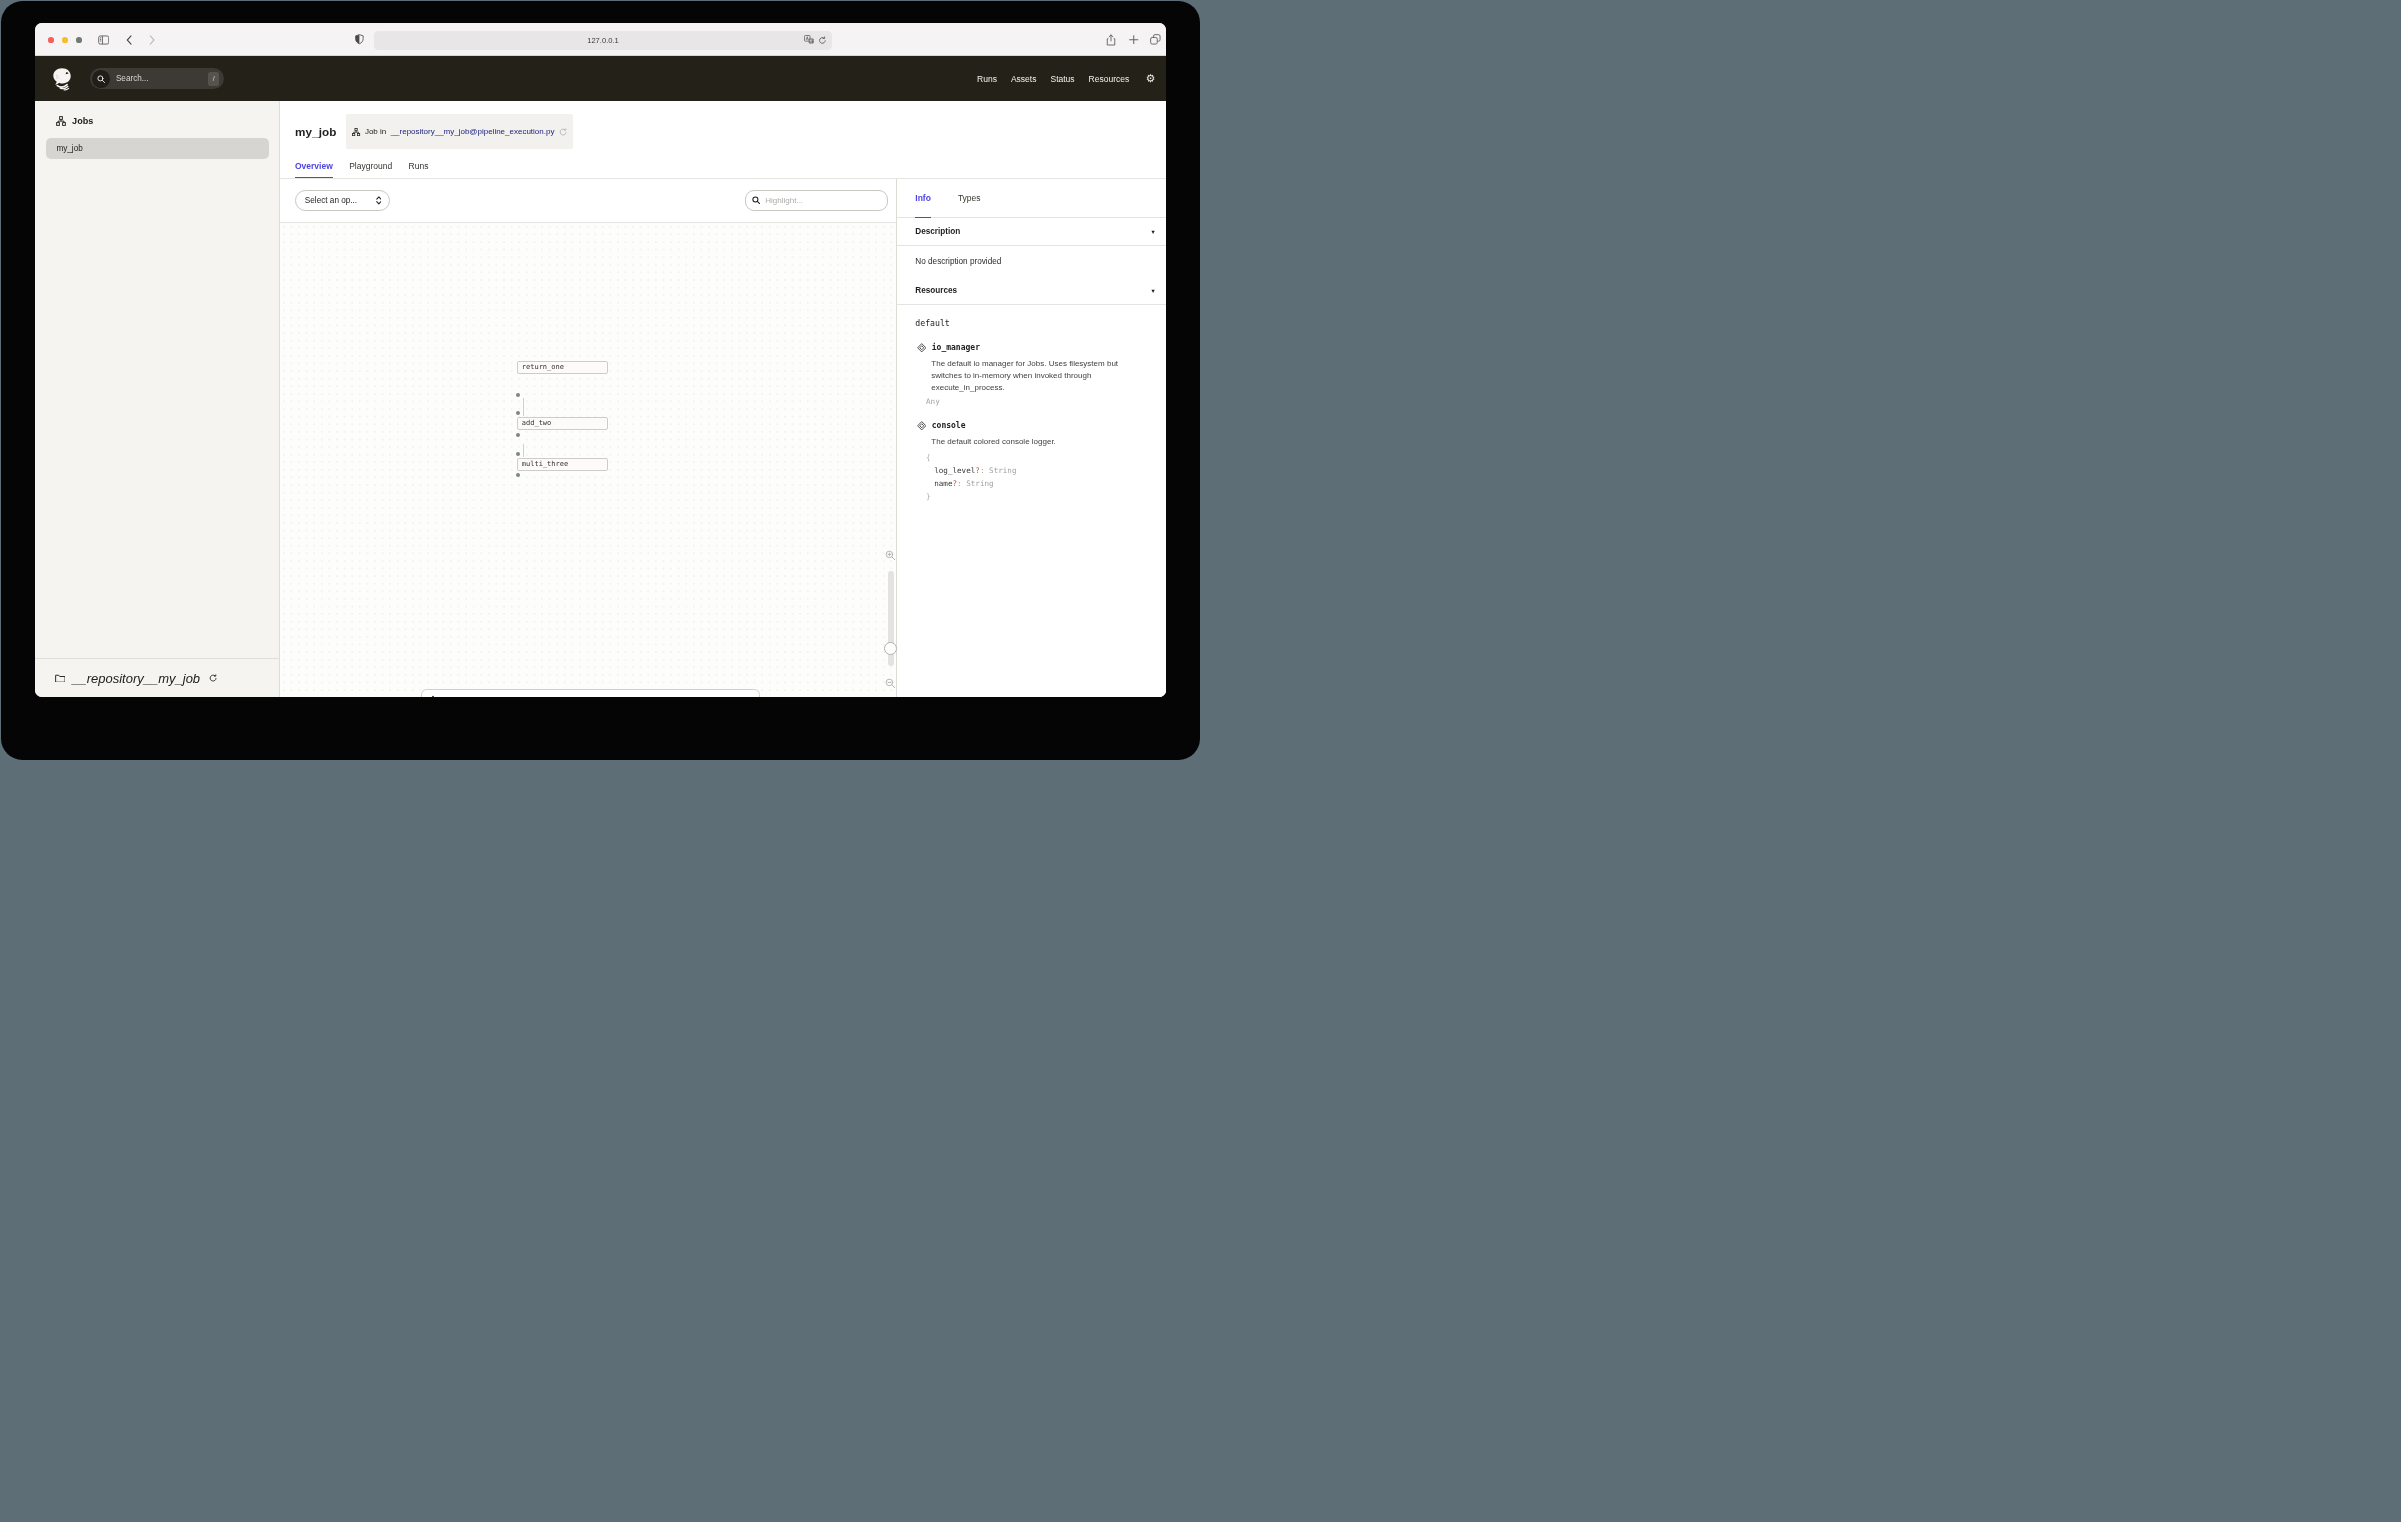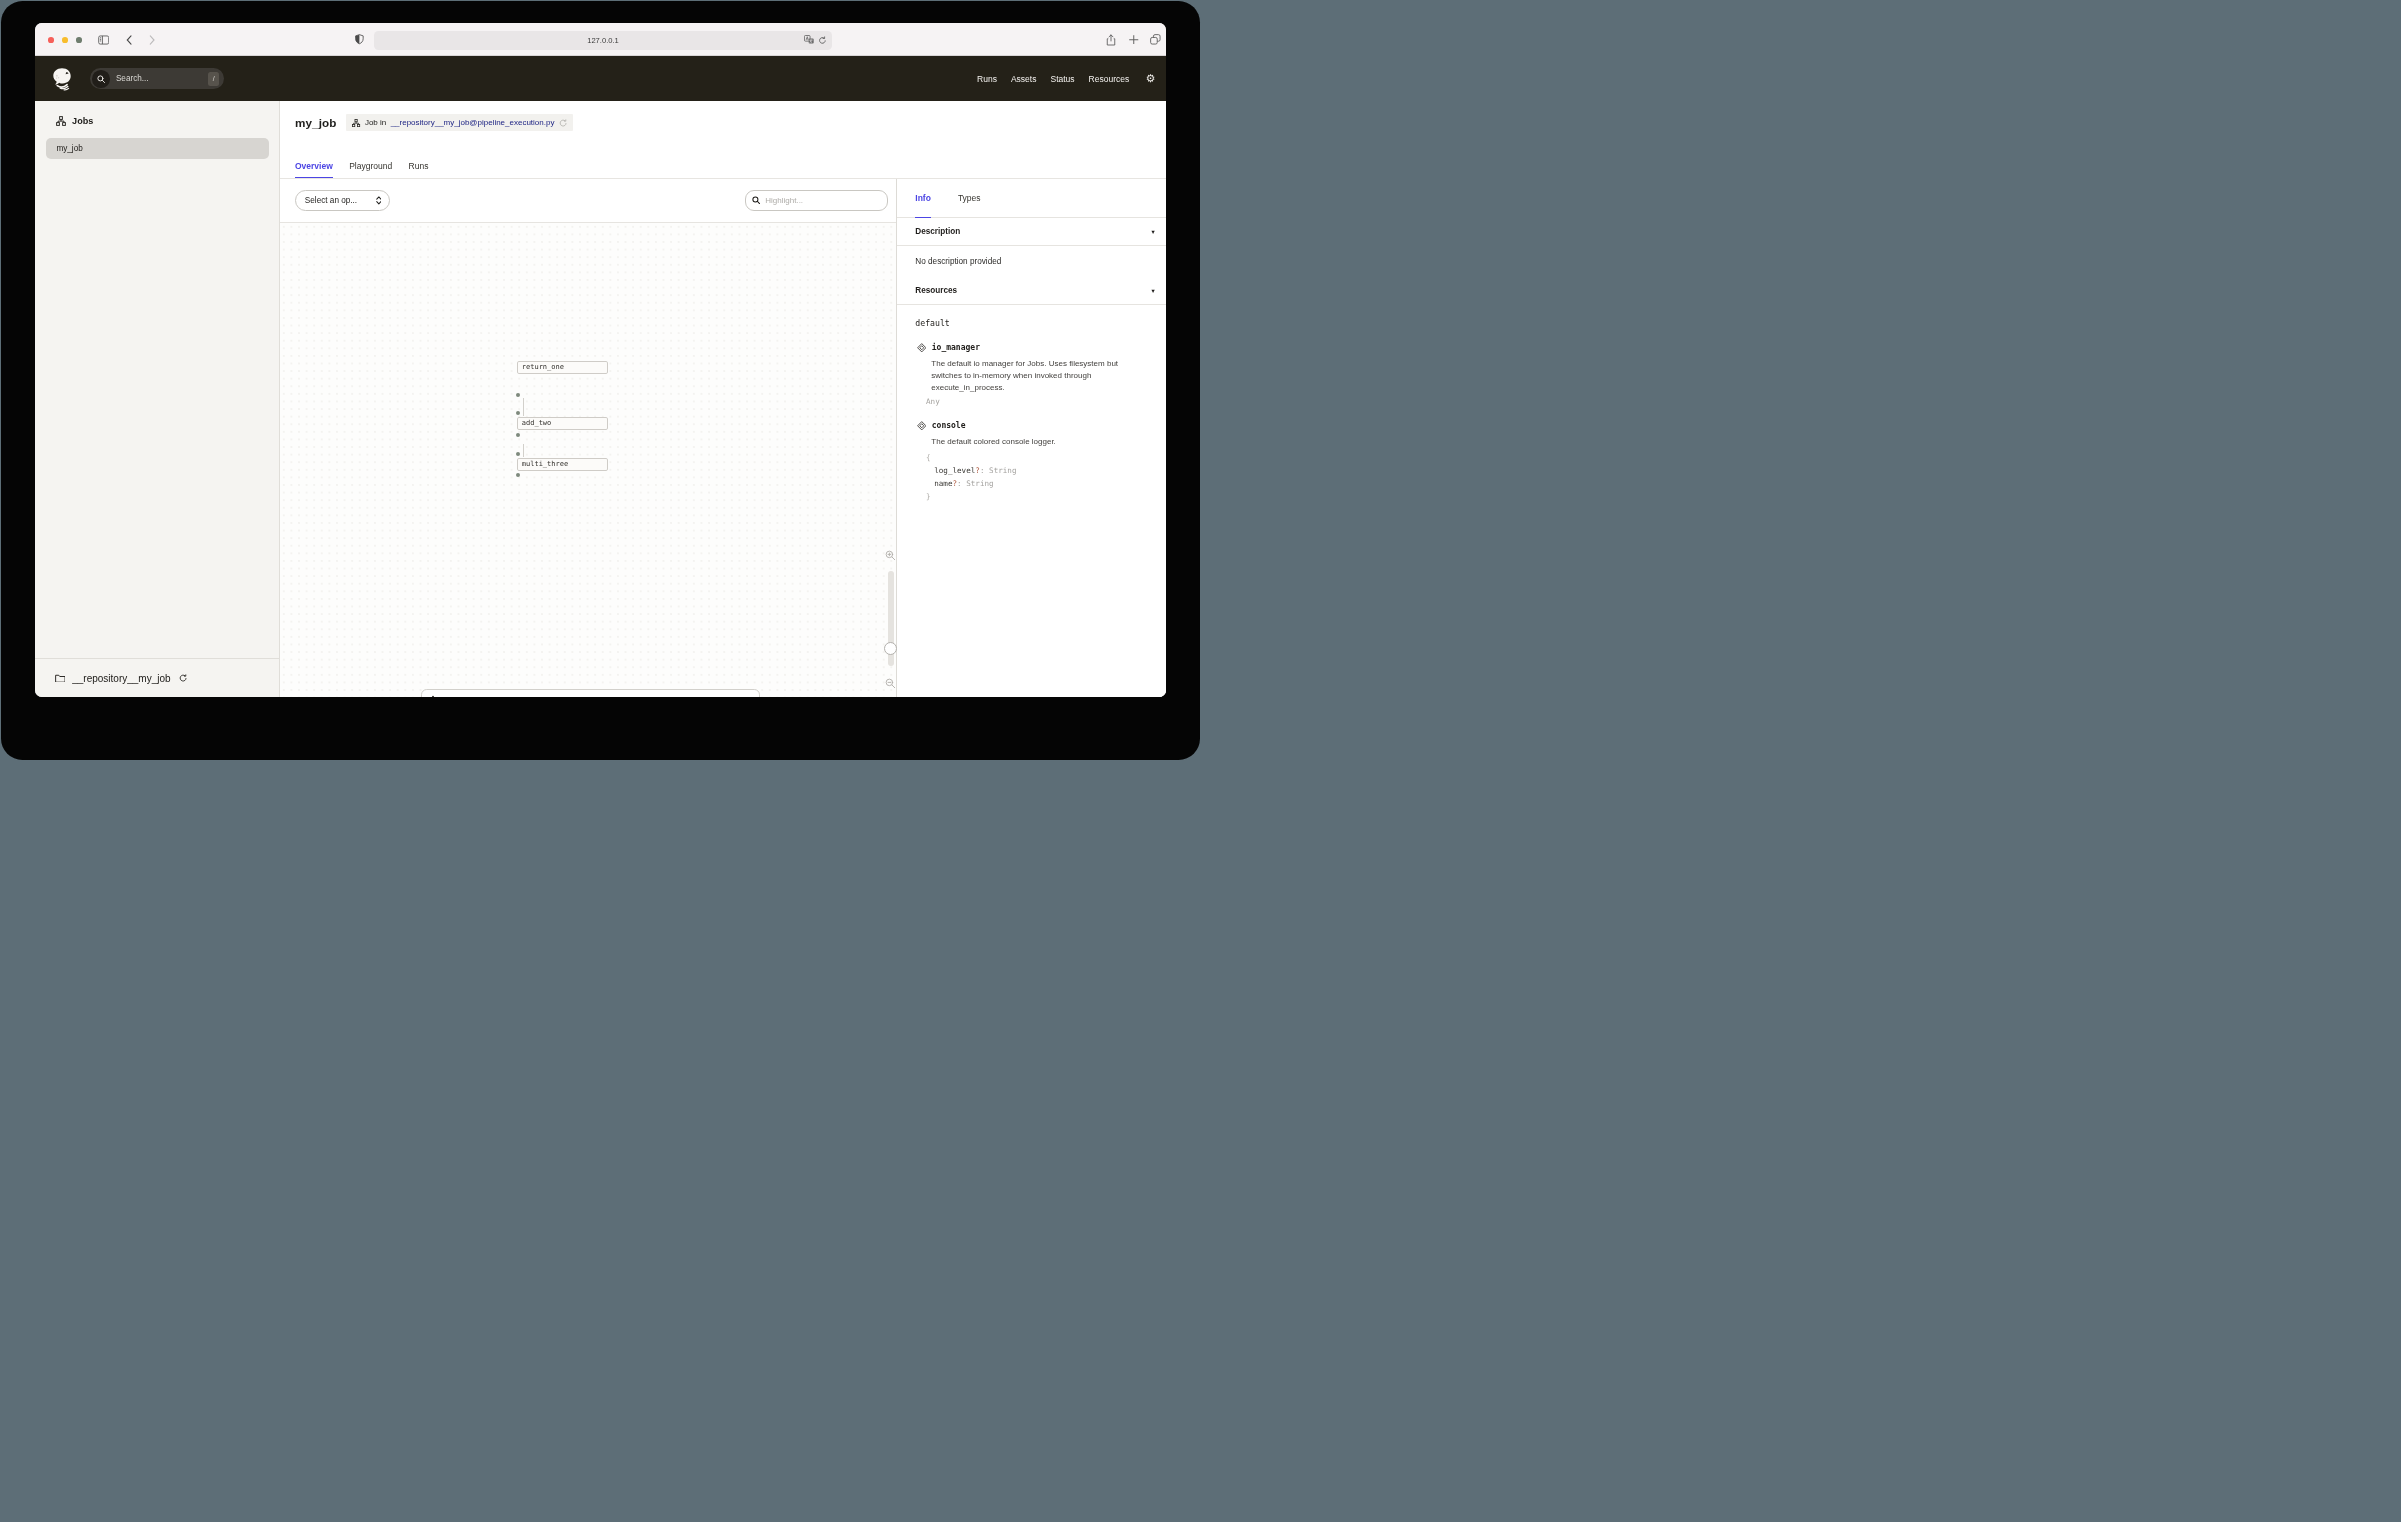--- a/index.html
+++ b/index.html
@@ -39,29 +39,29 @@
   
   .app-body { flex:1; display:flex; min-height:0; }
   .sidebar { width:245px; flex:none; background:#f5f4f1; border-right:0.6px solid #e0ded9; position:relative; }
   .jobs-header { display:flex; align-items:center; gap:5.7px; padding:15px 0 0 21.4px; color:#22201d; }
   .jobs-header .jobs-title { font-size:9.1px; font-weight:700; }
   .job-item { position:absolute; left:10.7px; top:37px; width:223px; height:21px; background:#d7d5d1;
               border-radius:5px; display:flex; align-items:center; padding-left:10.7px;
               font-size:8.2px; color:#23211e; }
   .repo-row { position:absolute; left:0; right:0; bottom:0; height:39px; border-top:0.6px solid #e0ded9;
               display:flex; align-items:center; padding-left:19.5px; gap:7px; color:#22201d; }
-  .repo-row .repo-label { font-size:10px; }
+  .repo-row .repo-label { font-size:13px;font-style:italic; }
   .repo-row .refresh { margin-left:1.9px; }
 
   
   .main { flex:1; display:flex; flex-direction:column; min-width:0; background:#fff; }
   .page-header { height:78px; flex:none; border-bottom:0.6px solid #e7e5e1; padding-left:15px; position:relative; }
   .title-row { display:flex; align-items:center; gap:9.5px; padding-top:13.2px; }
   .page-title { font-size:11.7px; font-weight:700; color:#1f1e1c; letter-spacing:0.1px; }
-  .crumb-pill { height:17px; background:#f2f1ee; border-radius:1px; display:flex; align-items:center;
+  .crumb-pill { height:35px; background:#f2f1ee; border-radius:1px; display:flex; align-items:center;
                 gap:4.4px; padding:0 6.3px; }
   .crumb-pill .crumb-prefix { font-size:8px; color:#232220; }
   .crumb-pill .crumb-link { font-size:8px; color:#1f2584; }
   .crumb-pill .refresh { color:#b4b2ae; }
   .tabs { position:absolute; left:15px; bottom:0; display:flex; gap:16.4px; }
   .tab { font-size:8.5px; color:#36342f; padding-bottom:6.3px; border-bottom:1.9px solid transparent; }
   .tab.active { color:#4c45e4; font-weight:600; border-bottom-color:#4c45e4; }
 
   .content { flex:1; display:flex; min-height:0; }
   .dag-col { width:617px; flex:none; border-right:0.6px solid #dddbd6; display:flex; flex-direction:column; }

